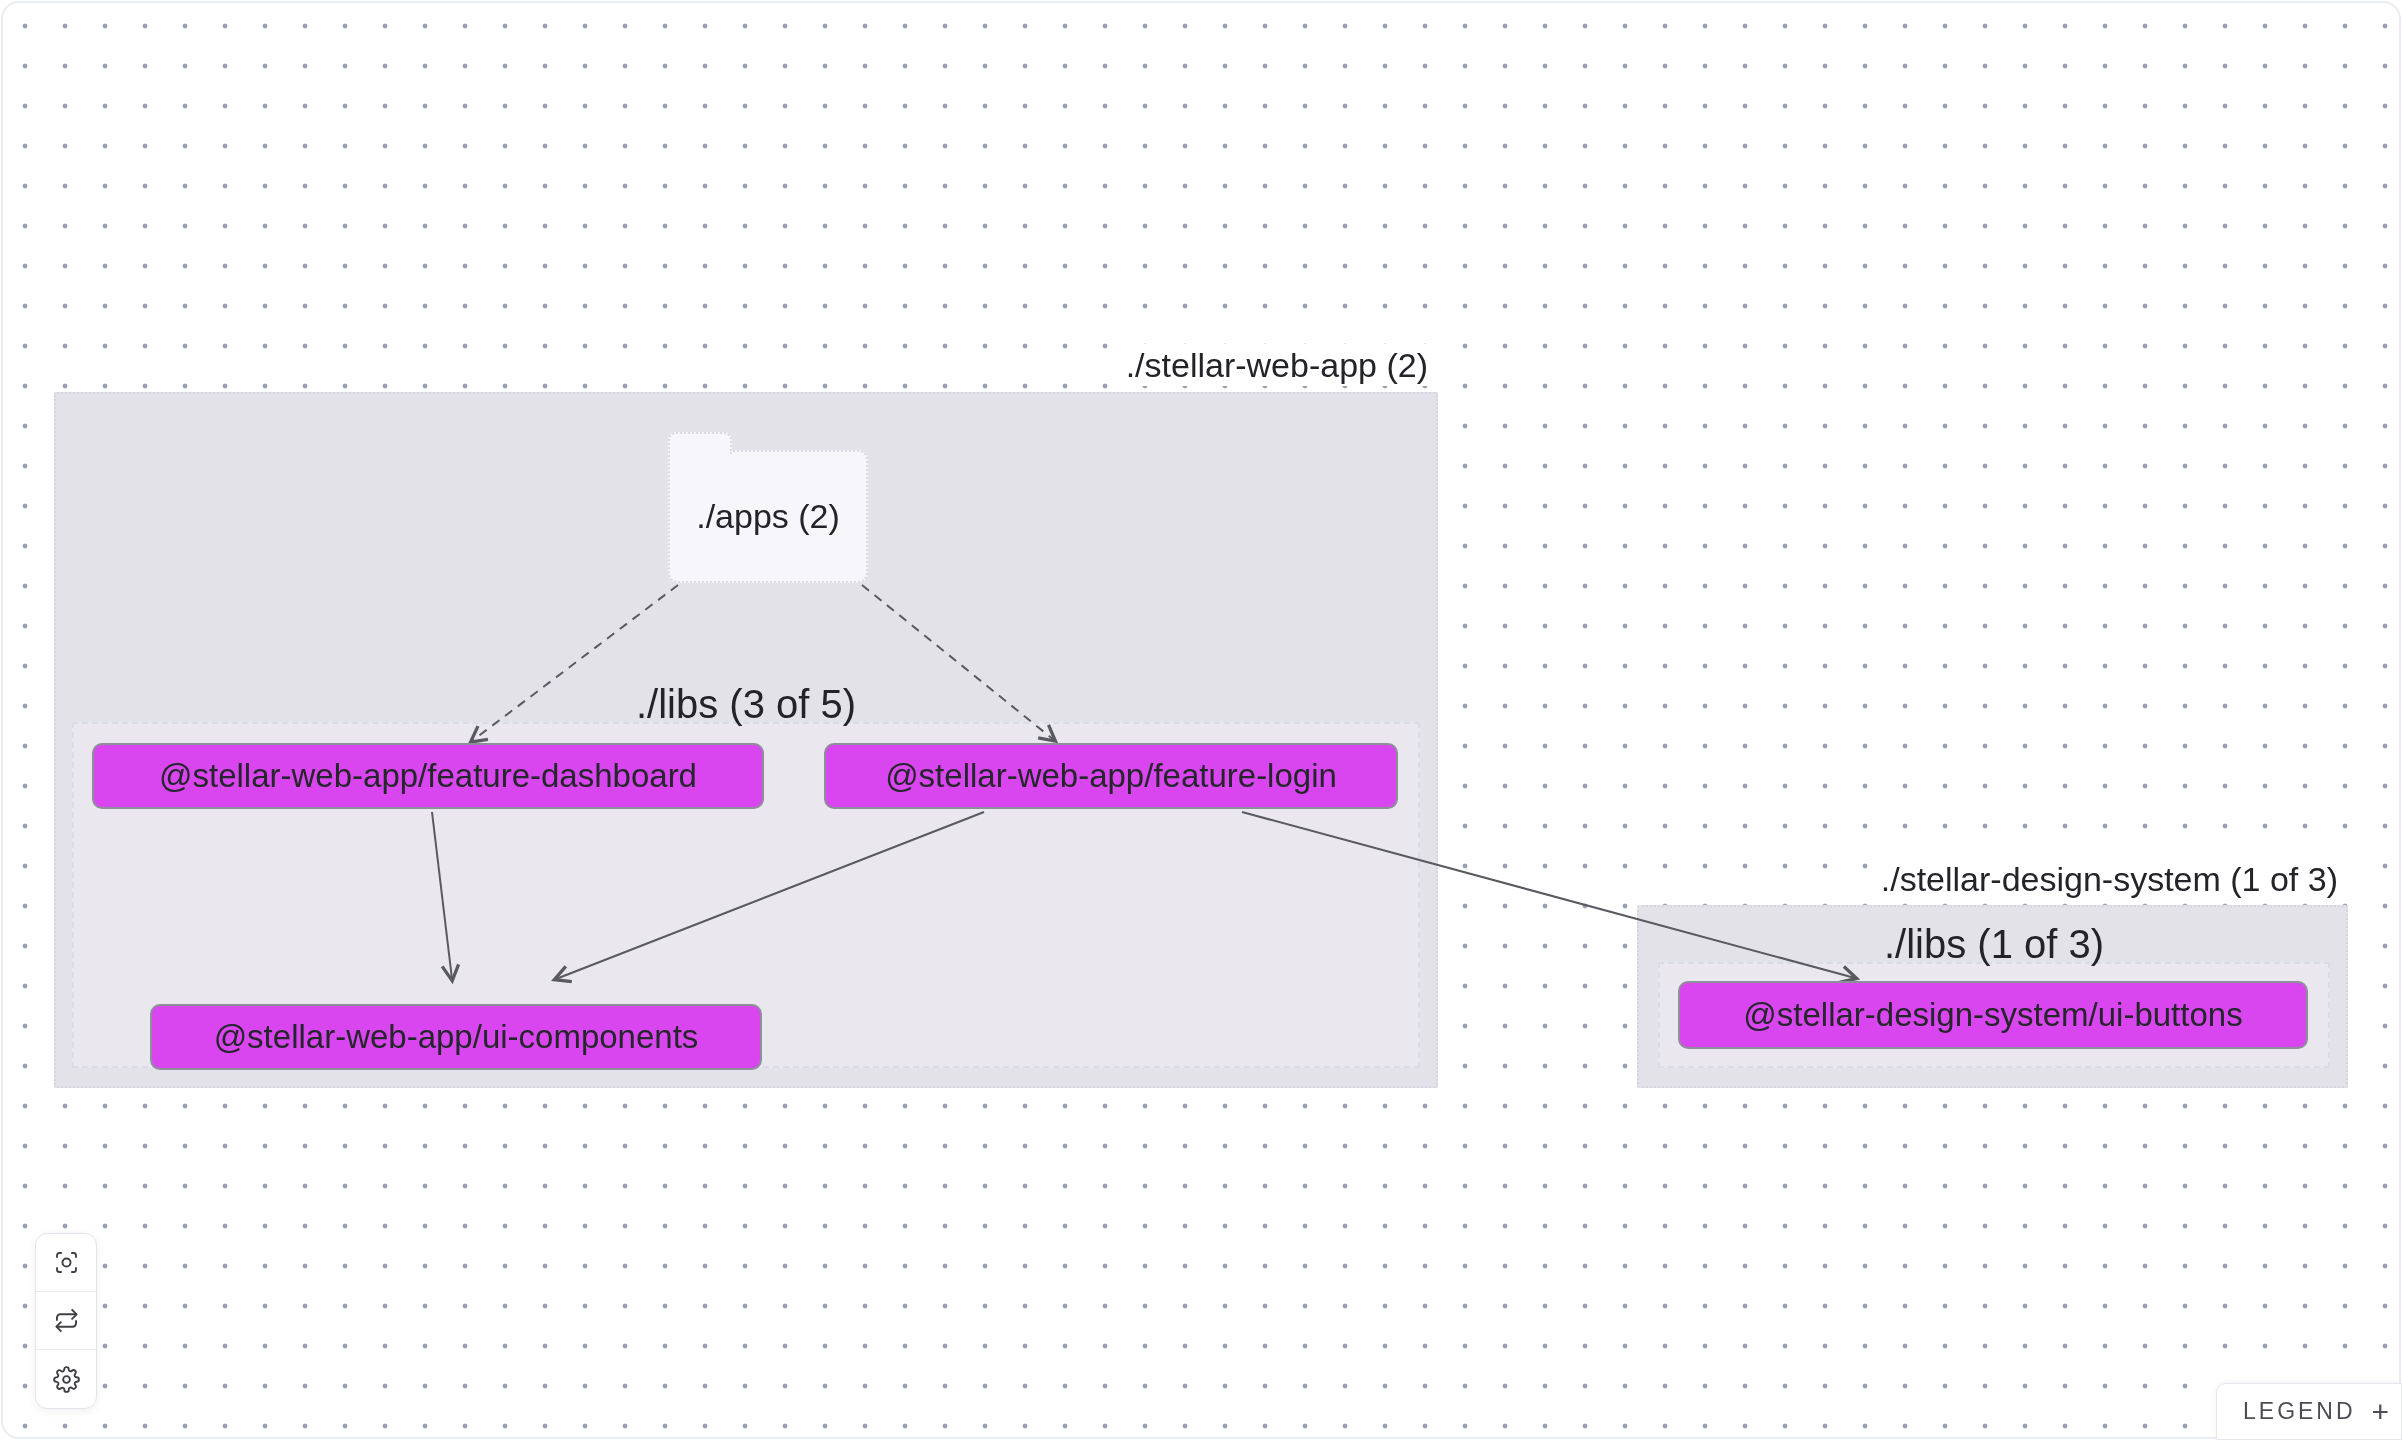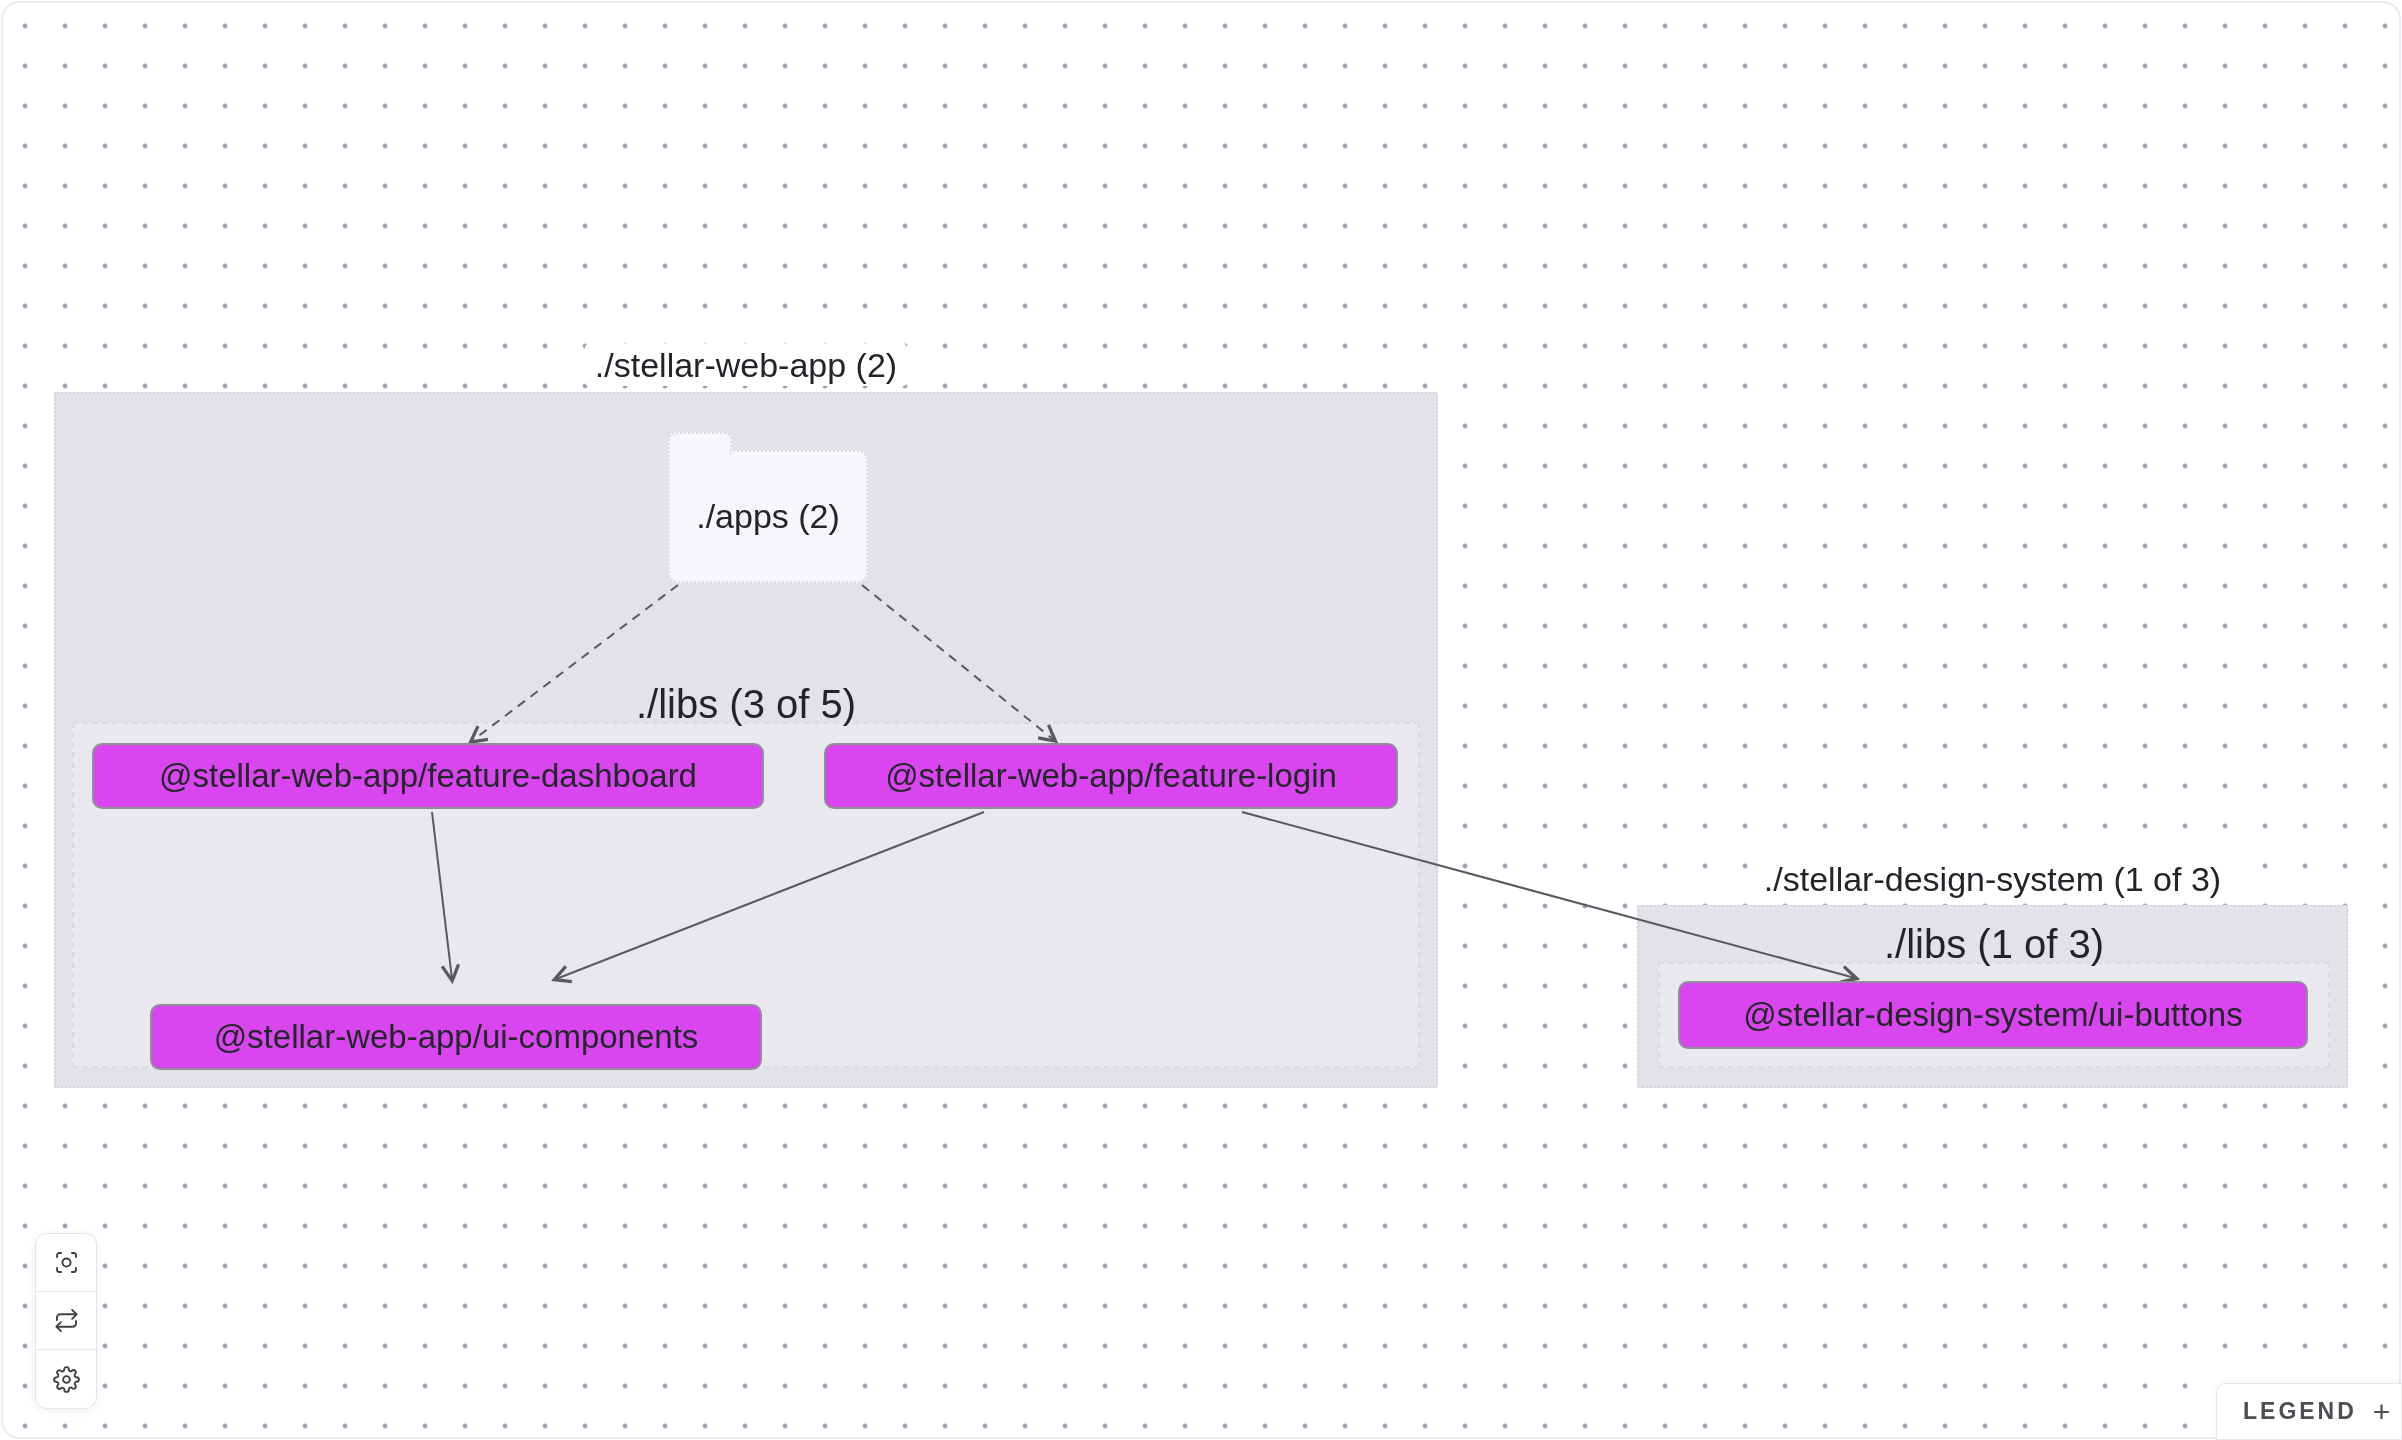--- a/index.html
+++ b/index.html
@@ -7,21 +7,21 @@
 
   
   .canvas-frame{position:absolute;inset:1px;border:2px solid #e9ecf3;border-radius:18px;background:#ffffff;}
   .dot-grid{position:absolute;inset:3px;border-radius:16px;
     background-image:radial-gradient(circle,#98a2b3 2px,rgba(152,162,179,0) 2.8px);
     background-size:40px 40px;background-position:2px 3px;}
 
   
   .group{position:absolute;background:#e4e2e9;border:2px dotted #d6d4de;border-radius:2px;box-sizing:border-box;}
   .subgroup{position:absolute;background:rgba(255,255,255,0.22);border:2px dashed #d9dce4;border-radius:2px;box-sizing:border-box;}
-  .group-label-row{position:absolute;text-align:center;font-size:34px;color:#232429;white-space:nowrap;}
+  .group-label-row{position:absolute;text-align:right;font-size:34px;color:#232429;white-space:nowrap;}
   .group-label-row .lbl-bg{background:#ffffff;padding:2px 10px;border-radius:4px;}
   .subgroup-label{position:absolute;text-align:center;font-size:40px;color:#232429;white-space:nowrap;}
 
   
   .folder-tab{position:absolute;background:#f7f6fa;border:2px dotted #dcd9e3;border-bottom:none;border-radius:8px 8px 0 0;box-sizing:border-box;z-index:3;}
   .folder-body{position:absolute;background:#f7f6fa;border:2px dotted #dcd9e3;border-radius:0 10px 10px 10px;box-sizing:border-box;z-index:2;
     display:flex;align-items:center;justify-content:center;font-size:34px;color:#232429;cursor:pointer;}
   .folder-tab-mask{position:absolute;background:#f7f6fa;z-index:4;}
 
   
@@ -36,21 +36,21 @@
     box-shadow:0 2px 8px rgba(40,45,60,0.07);z-index:10;overflow:hidden;}
   .toolbar button{display:flex;align-items:center;justify-content:center;width:100%;height:58px;background:none;border:none;
     border-bottom:1px solid #e9e9ee;cursor:pointer;padding:0;}
   .toolbar button:last-child{border-bottom:none;}
   .toolbar svg{width:27px;height:27px;stroke:#3f4045;fill:none;stroke-width:1.7;stroke-linecap:round;stroke-linejoin:round;}
 
   
   .legend{position:absolute;left:2216px;top:1383px;width:186px;height:57px;background:#ffffff;border:1px solid #e5e7ec;
     border-radius:10px 0 0 0;box-shadow:0 -1px 6px rgba(40,45,60,0.05);display:flex;align-items:center;gap:16px;
     padding-left:26px;box-sizing:border-box;cursor:pointer;z-index:10;}
-  .legend .legend-text{font-size:23px;letter-spacing:3px;color:#4d4e53;font-weight:700;}
+  .legend .legend-text{font-size:23px;letter-spacing:3px;color:#4d4e53;font-weight:400;}
   .legend .plus{font-size:30px;font-weight:300;color:#4d4e53;line-height:1;}
 </style>
 </head>
 <body>
 
 <div id="stage">
   <div class="canvas-frame"></div>
   <div class="dot-grid"></div>
 
   <div class="group" style="left:54px;top:392px;width:1384px;height:696px;"></div>

